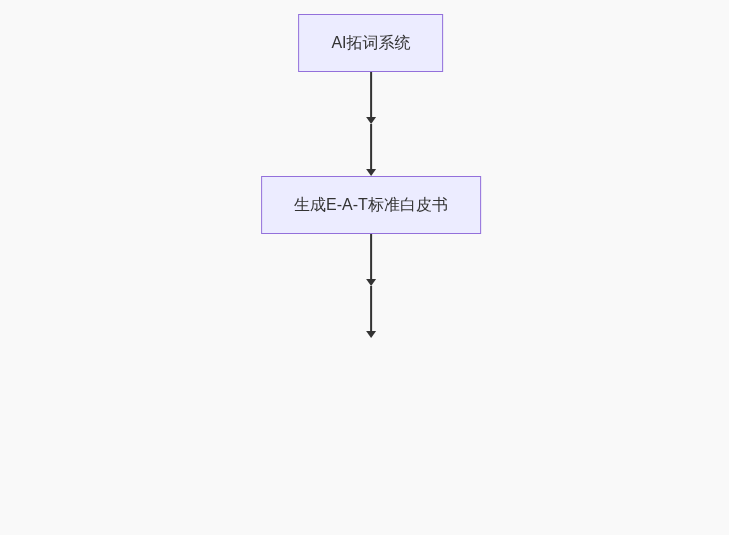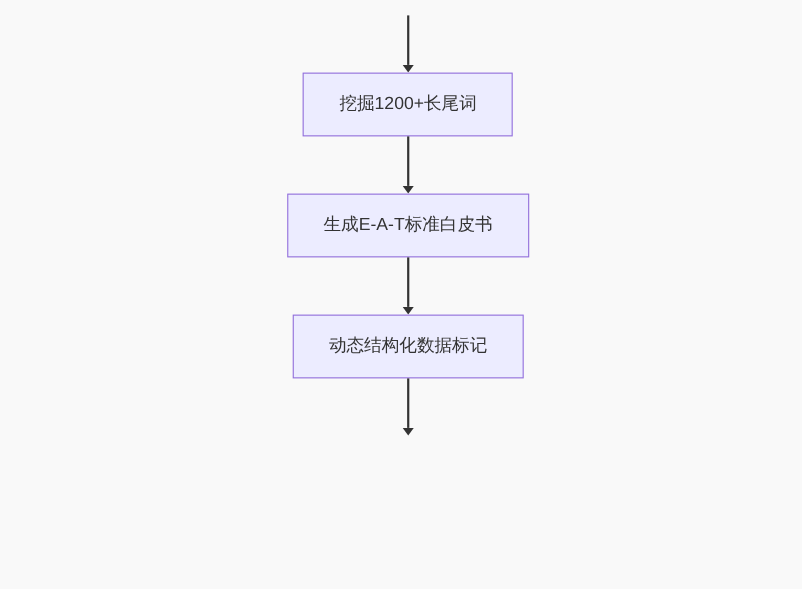--- a/index.html
+++ b/index.html
@@ -46,41 +46,40 @@
     border-left: 5px solid transparent;
     border-right: 5px solid transparent;
     border-top: 7px solid #333333;
   }
 </style>
 </head>
 <body>
 
 <div class="flowchart">
 
+  <div class="node">AI拓词系统</div>
 
   <div class="edge">
     <div class="edge-line"></div>
     <div class="arrow-head"></div>
   </div>
 
-  <div class="node">挖掘1200+长尾词</div>
 
   <div class="edge">
     <div class="edge-line"></div>
     <div class="arrow-head"></div>
   </div>
 
   <div class="node">生成E-A-T标准白皮书</div>
 
   <div class="edge">
     <div class="edge-line"></div>
     <div class="arrow-head"></div>
   </div>
 
-  <div class="node">动态结构化数据标记</div>
 
   <div class="edge">
     <div class="edge-line"></div>
     <div class="arrow-head"></div>
   </div>
 
 
 </div>
 
 </body></html>

